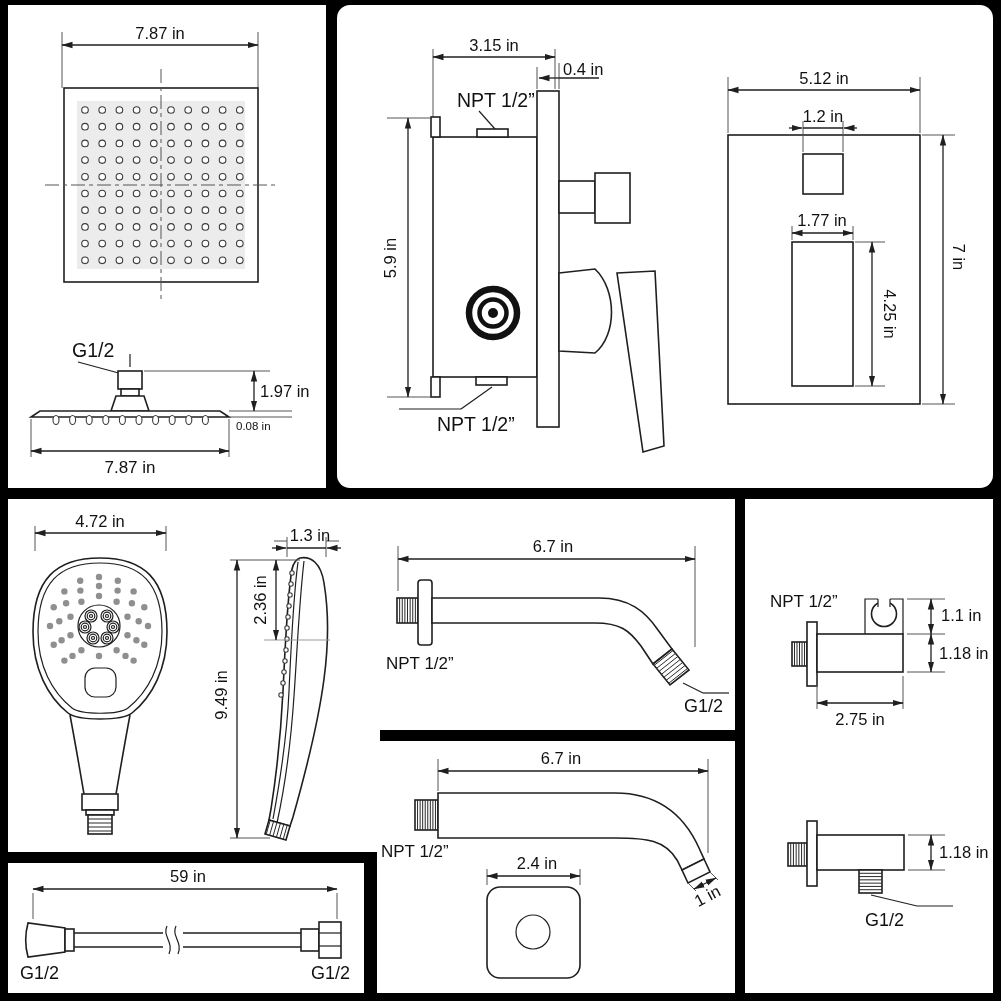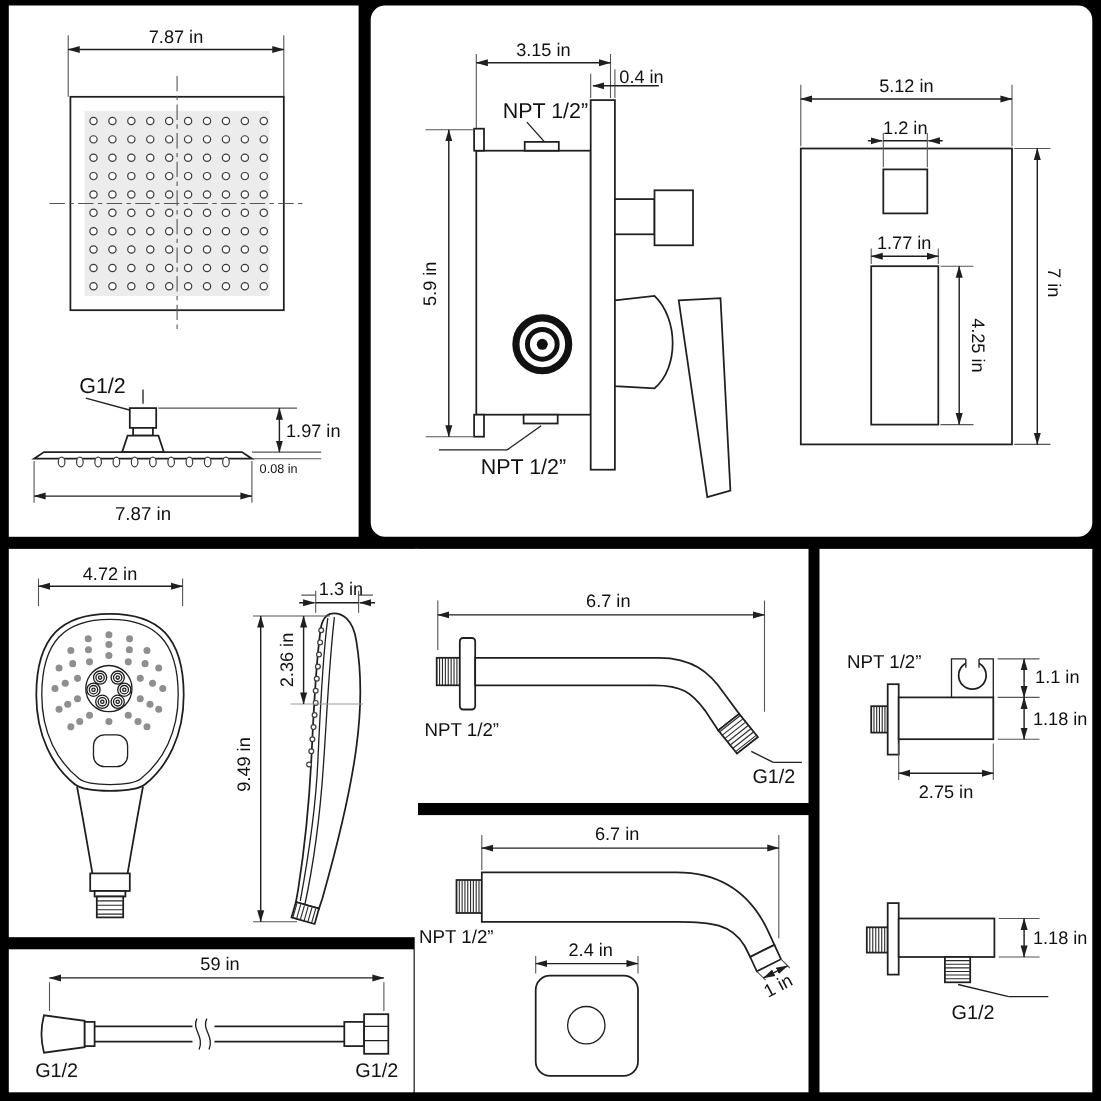--- a/index.html
+++ b/index.html
@@ -373,21 +373,21 @@
       <line class="ext" x1="222" y1="61" x2="292" y2="61"></line>
       <line class="gray" x1="256" y1="141" x2="322" y2="141"></line>
       <line class="dim" x1="268" y1="61" x2="268" y2="141" marker-start="url(#as)" marker-end="url(#ae)"></line>
       <text class="t16" text-anchor="middle" x="258" y="101" transform="rotate(-90 258 101)">2.36 in</text>
       <line class="ext" x1="222" y1="339" x2="262" y2="339"></line>
       <line class="dim" x1="229" y1="61" x2="229" y2="339" marker-start="url(#as)" marker-end="url(#ae)"></line>
       <text class="t16" text-anchor="middle" x="219" y="196" transform="rotate(-90 219 196)">9.49 in</text>
     </svg>
   </div>
 
-  <div class="panel" style="left:8px;top:863px;width:356px;height:130px;padding-left:12px;">
+  <div class="panel" style="left:8px;top:863px;width:356px;height:130px;">
     <svg width="356" height="130" viewBox="0 0 356 130">
       <line class="ext" x1="25" y1="30" x2="25" y2="56"></line>
       <line class="ext" x1="329" y1="30" x2="329" y2="56"></line>
       <line class="dim" x1="25" y1="26" x2="329" y2="26" marker-start="url(#as)" marker-end="url(#ae)"></line>
       <text class="t16" text-anchor="middle" x="180" y="19">59 in</text>
       <path class="lnw" d="M 20 60 C 17 71 17 83 20 94 L 57 89 L 57 65 Z"></path>
       <rect class="lnw" x="57" y="66" width="9" height="22"></rect>
       <line class="ln" x1="66" y1="70" x2="293" y2="70"></line>
       <line class="ln" x1="66" y1="84" x2="293" y2="84"></line>
       <rect x="155" y="63" width="20" height="28" fill="#fff" stroke="none"></rect>

